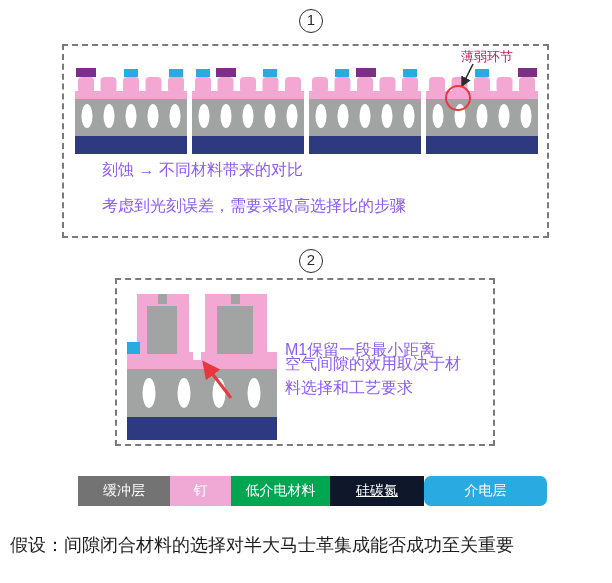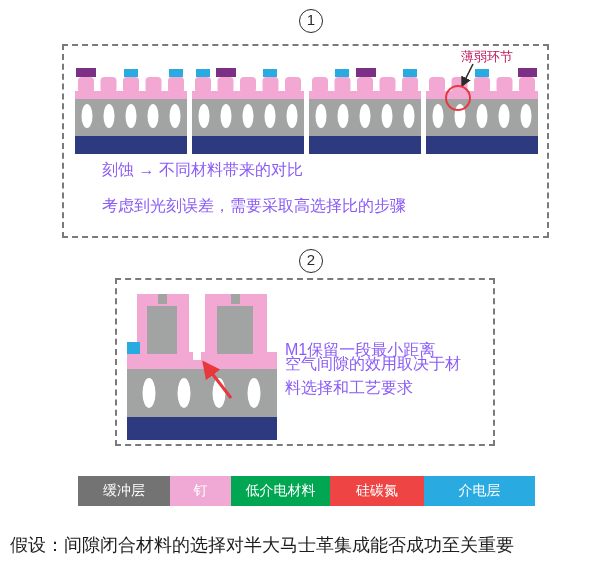--- a/index.html
+++ b/index.html
@@ -29,21 +29,21 @@
 
   .annot-label { position: absolute; left: 397px; top: 2px; font-size: 13px; color: #be185d; white-space: nowrap; }
   .annot-overlay { position: absolute; left: 0; top: 0; pointer-events: none; }
 
   #cap2-1 { left: 168px; top: 32px; margin-top: 28px; }
   #cap2-2 { left: 168px; top: 72px; width: 178px; white-space: normal; line-height: 24px; }
   .airgap-svg { position: absolute; left: 10px; top: 10px; }
 
   .legend { position: absolute; left: 78px; top: 476px; display: flex; height: 30px; }
   .legend-item { color: #ffffff; font-size: 14px; display: flex; align-items: center; justify-content: center; }
-  .li-0 { width: 92px; } .li-1 { width: 61px; } .li-2 { width: 99px; } .li-3 { width: 94px; } .li-4 { width: 111px; }
+  .li-0 { width: 92px; } .li-1 { width: 61px; } .li-2 { width: 99px; } .li-3 { width: 94px; } .li-4 { width: 123px; border-radius: 7px; }
 
   .footer { position: absolute; left: 10px; top: 533px; font-size: 18px; color: #1d1d1d; white-space: nowrap; }
 
   
   .c-navy   { fill: #2e3a80; }
   .c-gray   { fill: #a2a3a3; }
   .c-pink   { fill: #f2a8d3; }
   .c-cyan   { fill: #29abe2; }
   .c-purple { fill: #7b2f85; }
   .c-white  { fill: #ffffff; }
@@ -177,19 +177,19 @@
       <line x1="104" y1="108" x2="77" y2="73" stroke="#e8383d" stroke-width="3" marker-end="url(#rah)"></line>
     </svg>
     <div class="caption" id="cap2-1">M1保留一段最小距离</div>
     <div class="caption" id="cap2-2">空气间隙的效用取决于材料选择和工艺要求</div>
   </div>
 
   <div class="legend">
     <div class="legend-item li-0" style="background-color: #737373;">缓冲层</div>
     <div class="legend-item li-1" style="background-color: rgb(240, 168, 212);">钉</div>
     <div class="legend-item li-2" style="background-color: rgb(0, 166, 81);">低介电材料</div>
-    <div class="legend-item li-3" style="background-color: #ef4444;">硅碳氮</div>
+    <div class="legend-item li-3" style="background-color: #0f172a; text-decoration: underline;">硅碳氮</div>
     <div class="legend-item li-4" style="background-color: rgb(41, 171, 226);">介电层</div>
   </div>
 
   <div class="footer">假设：间隙闭合材料的选择对半大马士革集成能否成功至关重要</div>
 
 </div>
 
 </body></html>

